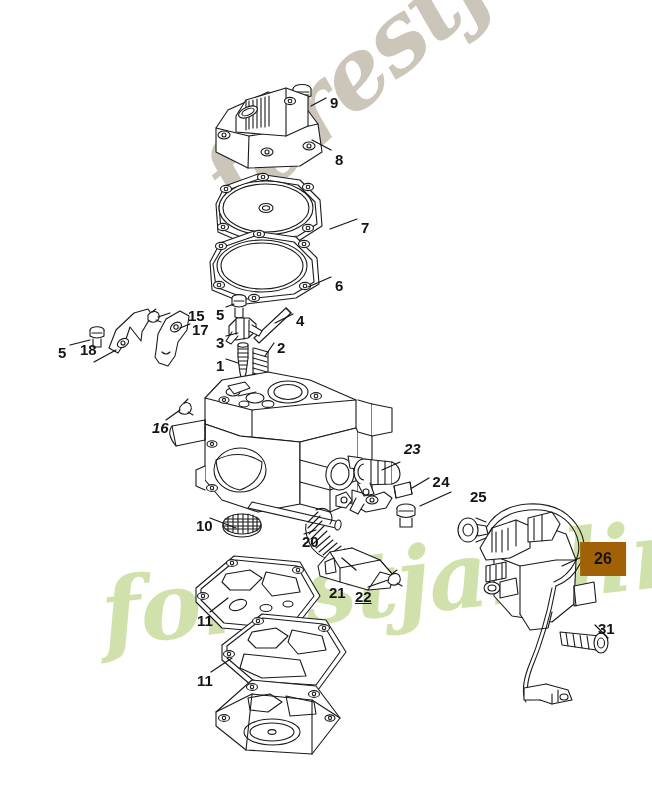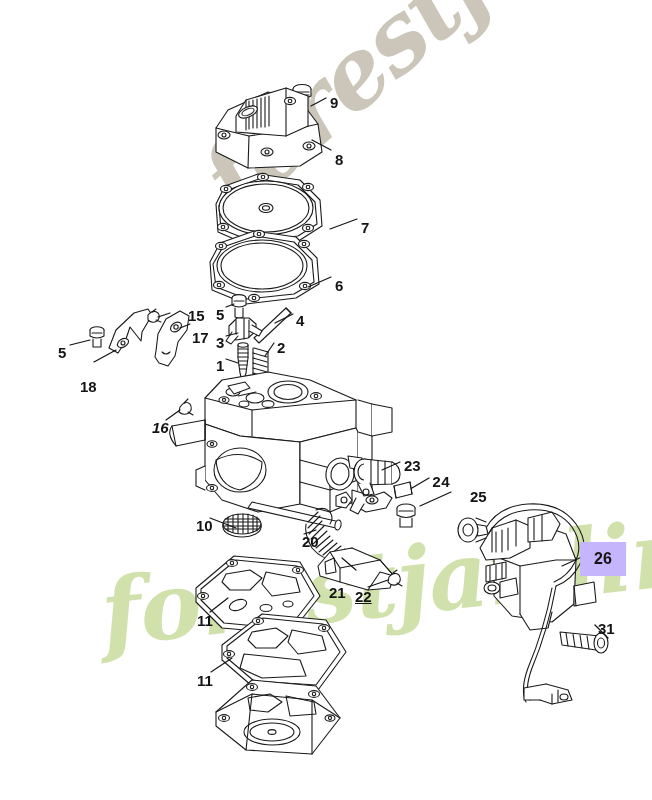--- a/index.html
+++ b/index.html
@@ -451,30 +451,30 @@
       <div class="callout-num" style="left: 330px; top: 95px;">9</div>
       <div class="callout-num" style="left: 335px; top: 152px;">8</div>
       <div class="callout-num" style="left: 361px; top: 220px;">7</div>
       <div class="callout-num" style="left: 335px; top: 278px;">6</div>
       <div class="callout-num" style="left: 216px; top: 307px;">5</div>
       <div class="callout-num" style="left: 296px; top: 313px;">4</div>
       <div class="callout-num" style="left: 216px; top: 335px;">3</div>
       <div class="callout-num" style="left: 277px; top: 340px;">2</div>
       <div class="callout-num" style="left: 216px; top: 358px;">1</div>
       <div class="callout-num" style="left: 188px; top: 308px;">15</div>
-      <div class="callout-num" style="left: 192px; top: 330px; text-align: center;">17</div>
+      <div class="callout-num" style="left: 192px; top: 322px; text-align: center;">17</div>
       <div class="callout-num" style="left: 58px; top: 345px;">5</div>
-      <div class="callout-num" style="left: 80px; top: 379px;">18</div>
+      <div class="callout-num" style="left: 80px; top: 342px;">18</div>
       <div class="callout-num" style="left: 152px; top: 420px; font-style: italic;">16</div>
       <div class="callout-num" style="left: 196px; top: 518px;">10</div>
       <div class="callout-num" style="left: 302px; top: 534px;">20</div>
       <div class="callout-num" style="left: 329px; top: 585px;">21</div>
       <div class="callout-num" style="left: 355px; top: 589px; text-decoration: underline;">22</div>
-      <div class="callout-num" style="left: 404px; top: 458px;">23</div>
+      <div class="callout-num" style="left: 404px; top: 441px; font-style: italic;">23</div>
       <div class="callout-num" style="left: 432px; top: 476px; font-family: Liberation Mono, monospace;">24</div>
       <div class="callout-num" style="left: 470px; top: 489px;">25</div>
       <div class="callout-num" style="left: 197px; top: 613px;">11</div>
       <div class="callout-num" style="left: 197px; top: 673px;">11</div>
-      <div class="callout-num highlighted" style="left: 603px; top: 559px; background: #c4b5fd; transform: translate(-50%, -50%);">26</div>
+      <div class="callout-num highlighted" style="left: 603px; top: 559px; background: #a16207; transform: translate(-50%, -50%);">26</div>
       <div class="callout-num" style="left: 598px; top: 621px;">31</div>
     </div>
 
 </div>
 
 </body></html>

